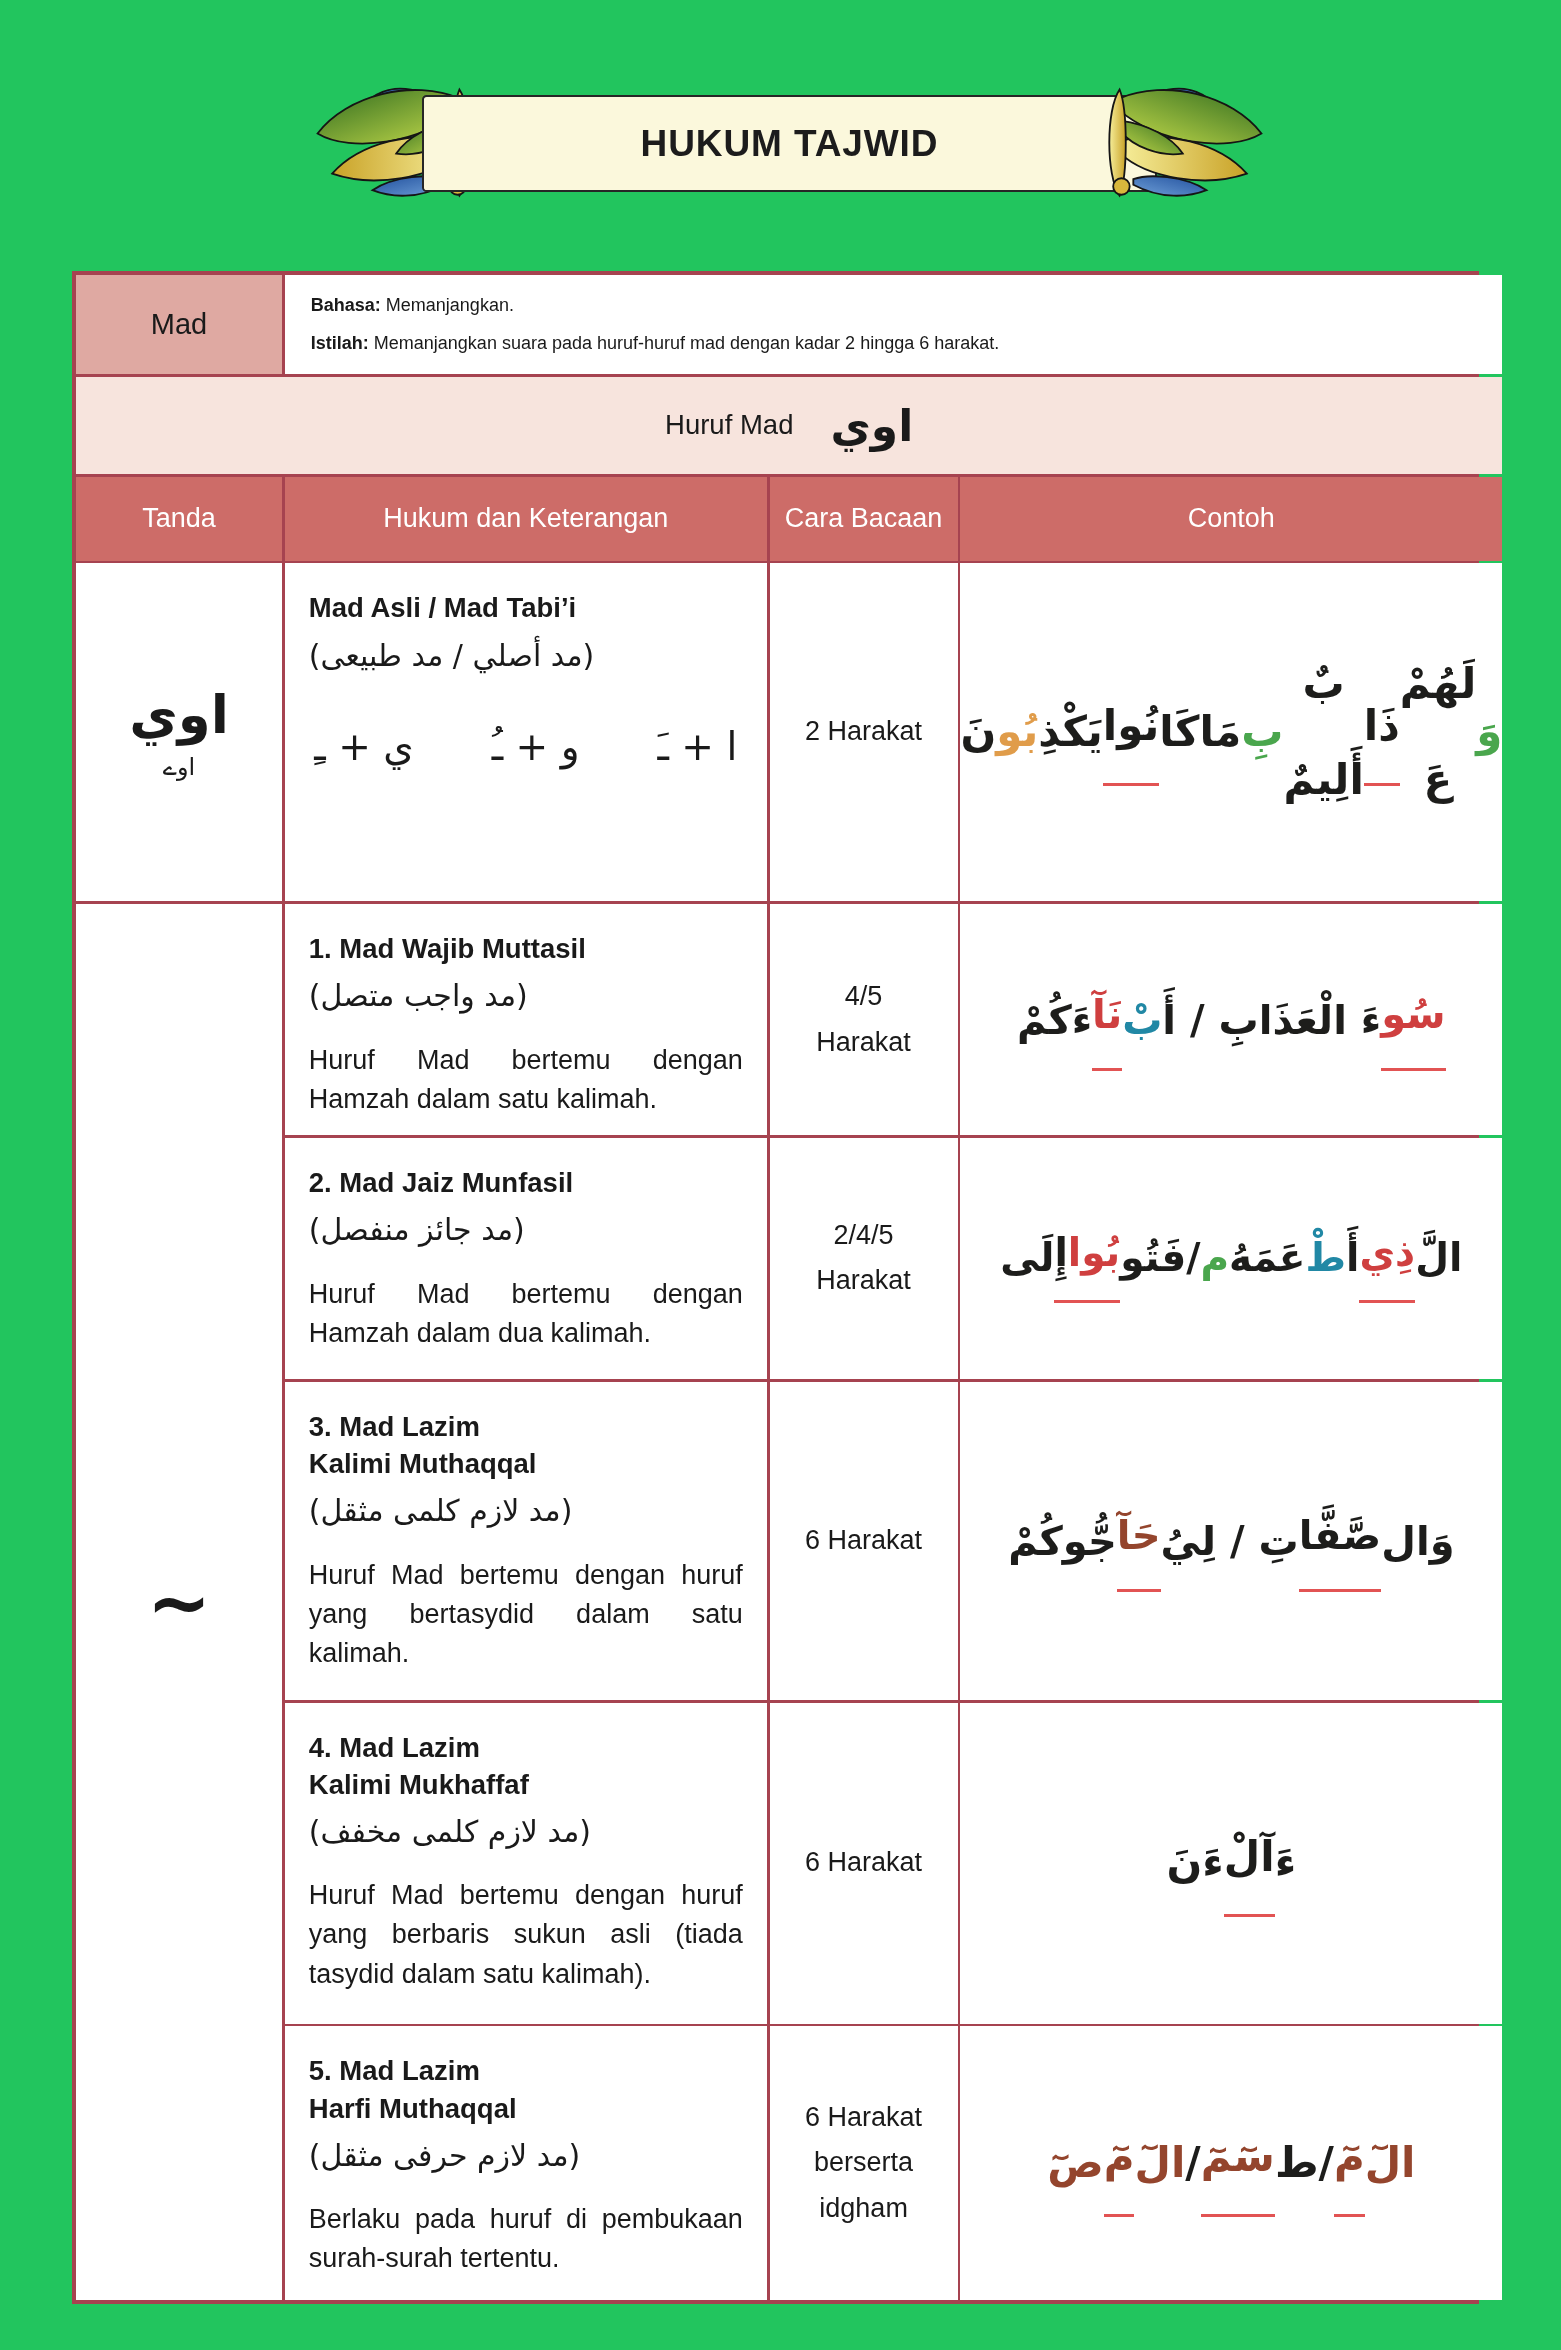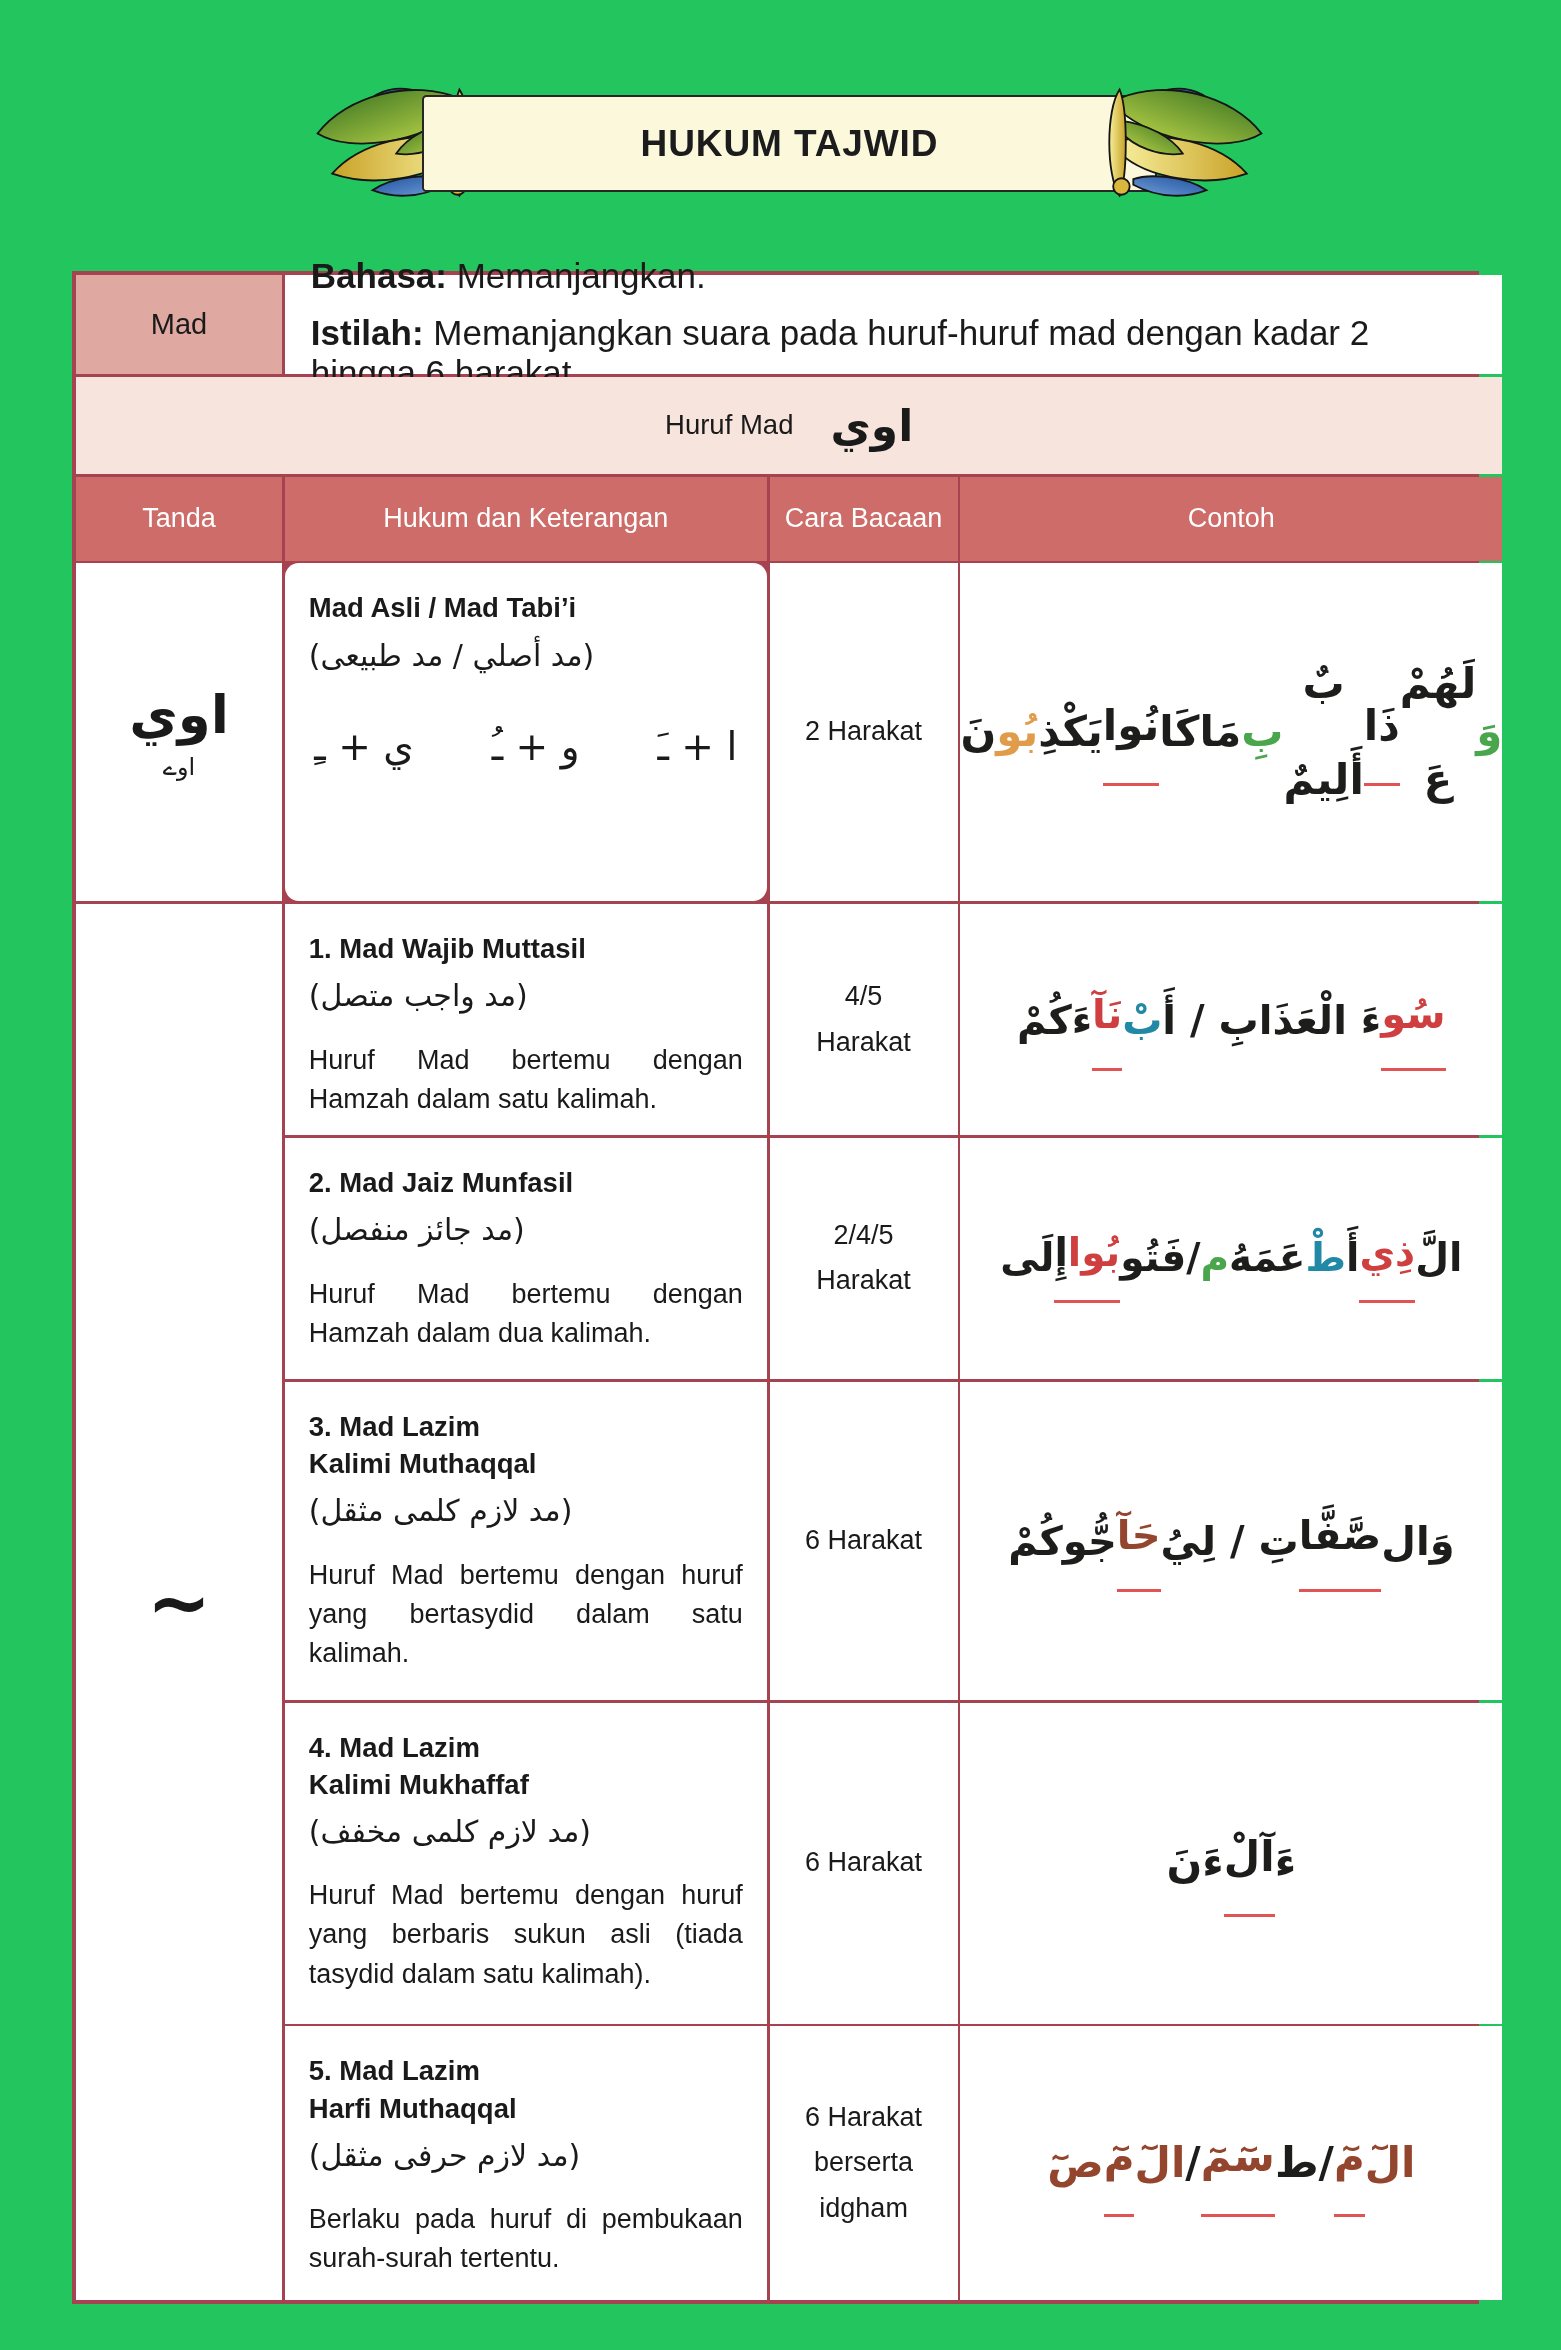--- a/index.html
+++ b/index.html
@@ -24,21 +24,21 @@
       grid-template-rows:99px 97px 84px 338px 231px 241px 318px 321px 274px;}
   .cell{background:#ffffff;box-sizing:border-box;}
   .cell.pink{background:#DFA9A2;}
   .cell.peach{background:#F7E4DD;}
   .cell.salmon{background:#CD6C68;}
 
   .center{display:flex;align-items:center;justify-content:center;}
 
   .mad-cell{font-size:29px;}
   .bahasa-cell{display:flex;flex-direction:column;justify-content:center;gap:16.5px;
-               padding:9.2px 26px;font-size:35px;}
+               padding:9.2px 26px;font-size:18px;}
   .bahasa-cell p{margin:0;}
 
   .hurufmad-cell{gap:37px;font-size:27.5px;}
   .hm-arabic{font-family:"DejaVu Sans",sans-serif;font-size:44px;font-weight:bold;}
 
   .th{color:#ffffff;font-size:27px;}
 
   .tanda-cell{display:flex;flex-direction:column;align-items:center;justify-content:center;gap:7.3px;
               font-family:"DejaVu Sans",sans-serif;}
   .tanda-main{font-size:53px;font-weight:bold;}
@@ -121,21 +121,21 @@
 
     <div class="cell salmon center th" style="grid-column:1;grid-row:3;">Tanda</div>
     <div class="cell salmon center th" style="grid-column:2;grid-row:3;">Hukum dan Keterangan</div>
     <div class="cell salmon center th" style="grid-column:3;grid-row:3;">Cara Bacaan</div>
     <div class="cell salmon center th" style="grid-column:4;grid-row:3;">Contoh</div>
 
     <div class="cell tanda-cell" style="grid-column:1;grid-row:4;">
       <span class="tanda-main">اوي</span>
       <span class="tanda-sub">اوے</span>
     </div>
-    <div class="cell hukum-cell" style="grid-column:2;grid-row:4;border-radius:14px;">
+    <div class="cell hukum-cell" style="grid-column:2;grid-row:4;">
       <p class="hukum-title">Mad Asli / Mad Tabi’i</p>
       <div class="hukum-arabic">(مد أصلي / مد طبيعى)</div>
       <div class="hukum-formula">ا + ـَ  و + ـُ  ي + ـِ</div>
     </div>
     <div class="cell center cara-cell" style="grid-column:3;grid-row:4;">2 Harakat</div>
     <div class="cell center contoh-cell" style="grid-column:4;grid-row:4;"><span class="c-g">وَ</span><span class="c-k">لَهُمْ عَ</span><span class="c-k ul">ذَا</span><span class="c-k">بٌ أَلِيمٌ </span><span class="c-g">بِ</span><span class="c-k">مَا</span><span class="c-k">
 </span><span class="c-k">كَا</span><span class="c-k ul">نُوا</span><span class="c-k"> يَكْذِ</span><span class="c-o">بُو</span><span class="c-k">نَ</span></div>
 
     <div class="cell tanda-cell" style="grid-column:1;grid-row:5/10;">
       <span class="tanda-wave">~</span>

